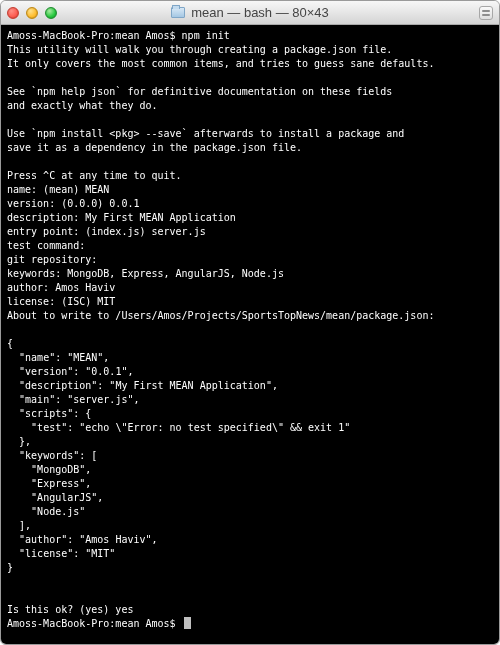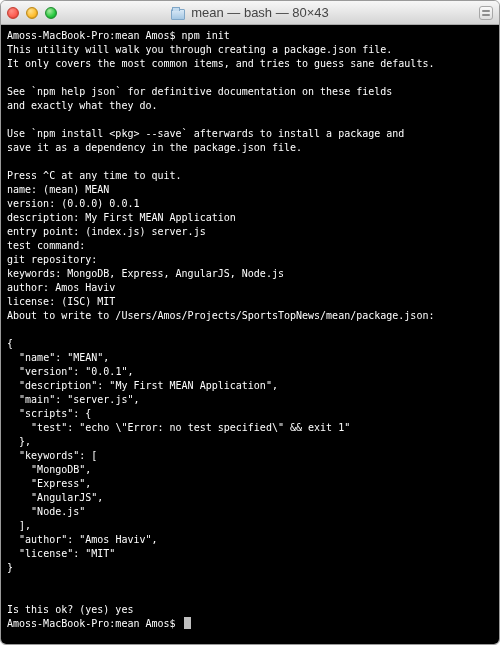--- a/index.html
+++ b/index.html
@@ -44,21 +44,21 @@
   .tl-close    { background: radial-gradient(circle at 35% 30%, #ff8f85, #fd5c51 60%, #e33d30); border:1px solid #c73c30;}
   .tl-min      { background: radial-gradient(circle at 35% 30%, #ffe08a, #ffbd2e 60%, #e09e1f); border:1px solid #c08914;}
   .tl-max      { background: radial-gradient(circle at 35% 30%, #a8eaa0, #27c93f 60%, #1da530); border:1px solid #1e8f2e;}
   .title-center {
     position: absolute;
     left: 0; right: 0;
     text-align: center;
     pointer-events: none;
     display: flex;
     justify-content: center;
-    align-items: flex-end;
+    align-items: center;
     gap: 6px;
     font-size: 13px;
     color: #444;
   }
   .folder-icon {
     width: 14px; height: 11px;
     background: linear-gradient(to bottom, #d7e8f6, #a5c7e3);
     border: 1px solid #7fa6c7;
     border-radius: 1px;
     position: relative;

